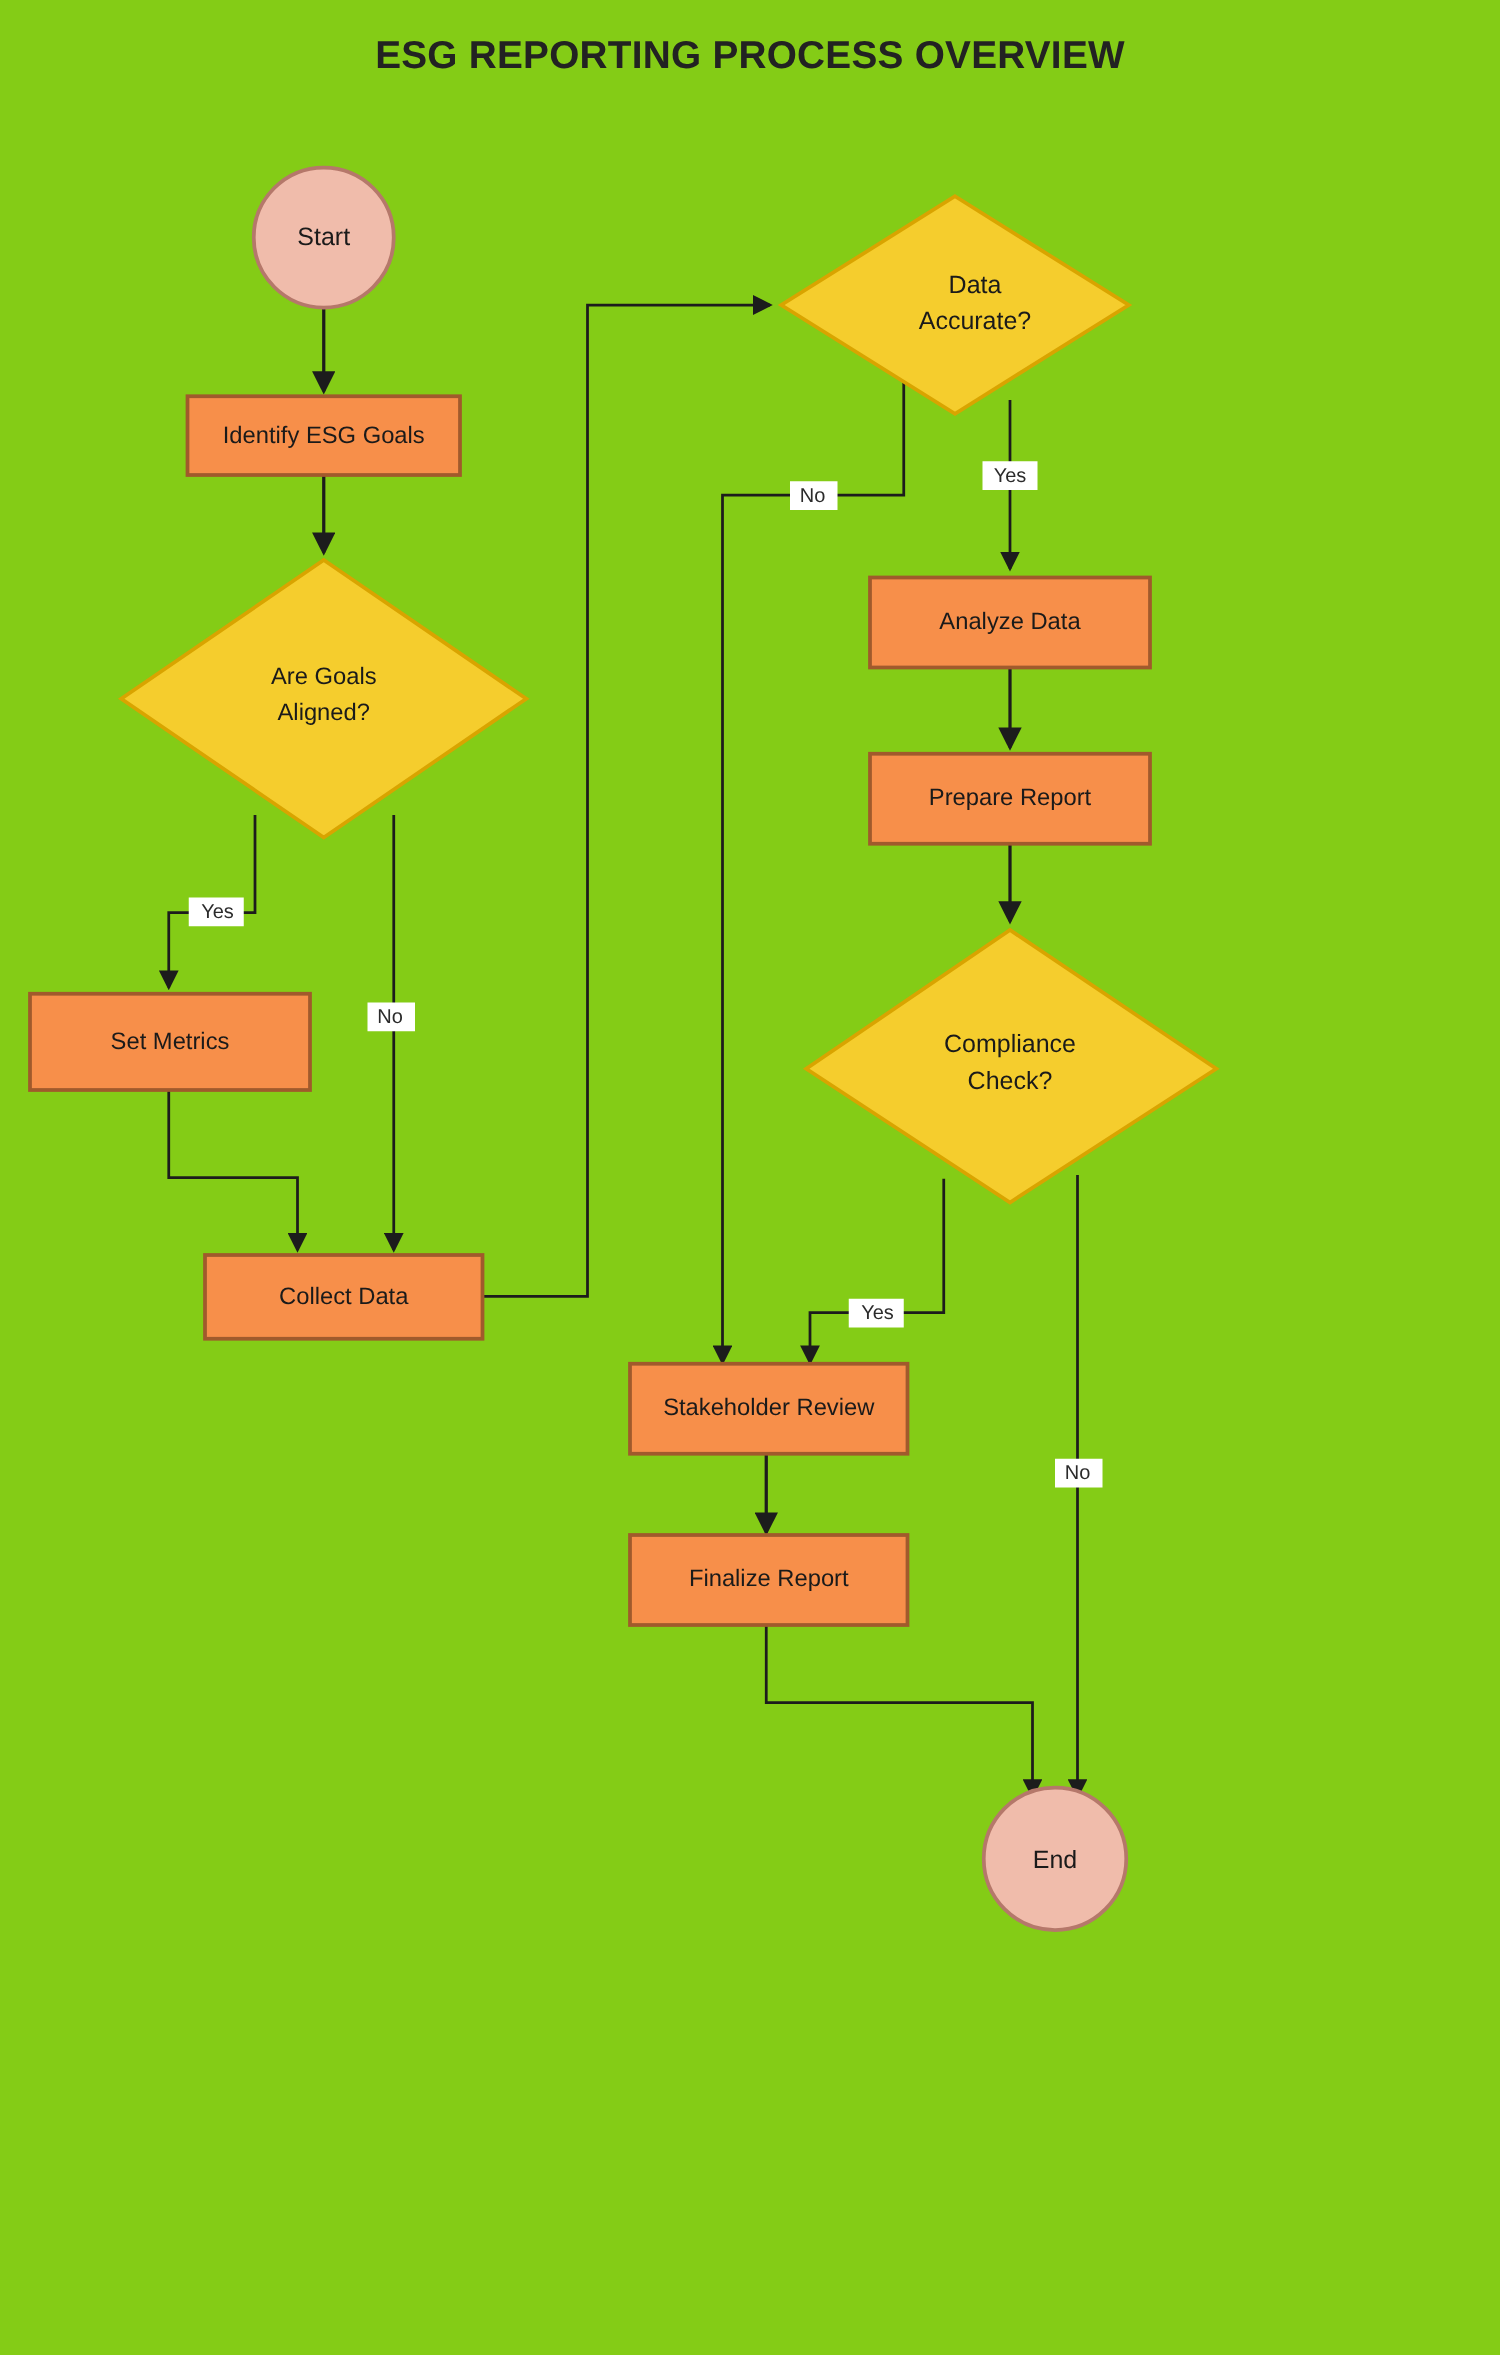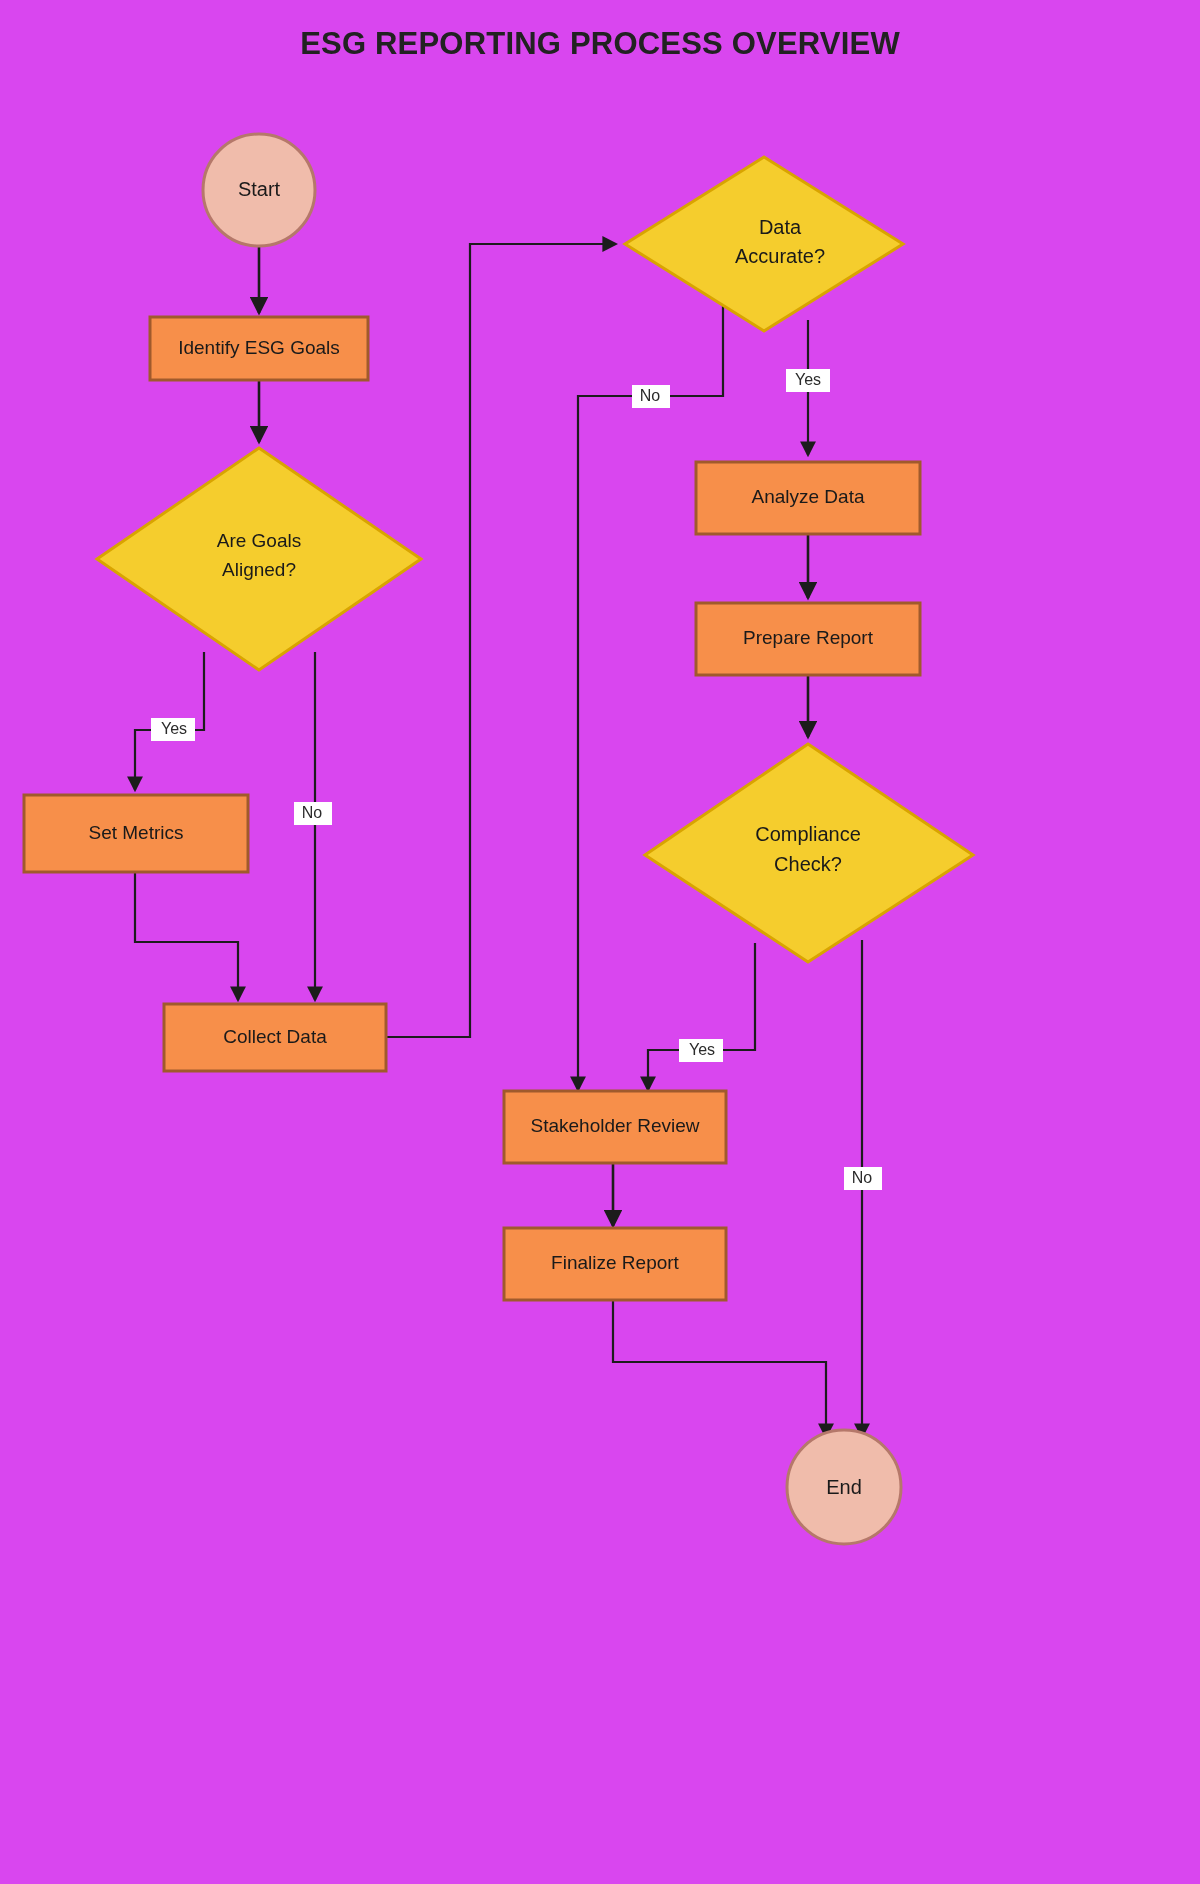--- a/index.html
+++ b/index.html
@@ -10,21 +10,21 @@
   body {
     width: 1200px;
     height: 1884px;
     font-family: "Liberation Sans", sans-serif;
     overflow: hidden;
   }
   #flowchart-root {
     position: relative;
     width: 1200px;
     height: 1884px;
-    background: #d946ef;
+    background: #84cc16;
   }
   .diagram-title {
     position: absolute;
     top: 26px;
     left: 0;
     width: 1200px;
     text-align: center;
     font-size: 31px;
     font-weight: bold;
     color: #222222;

